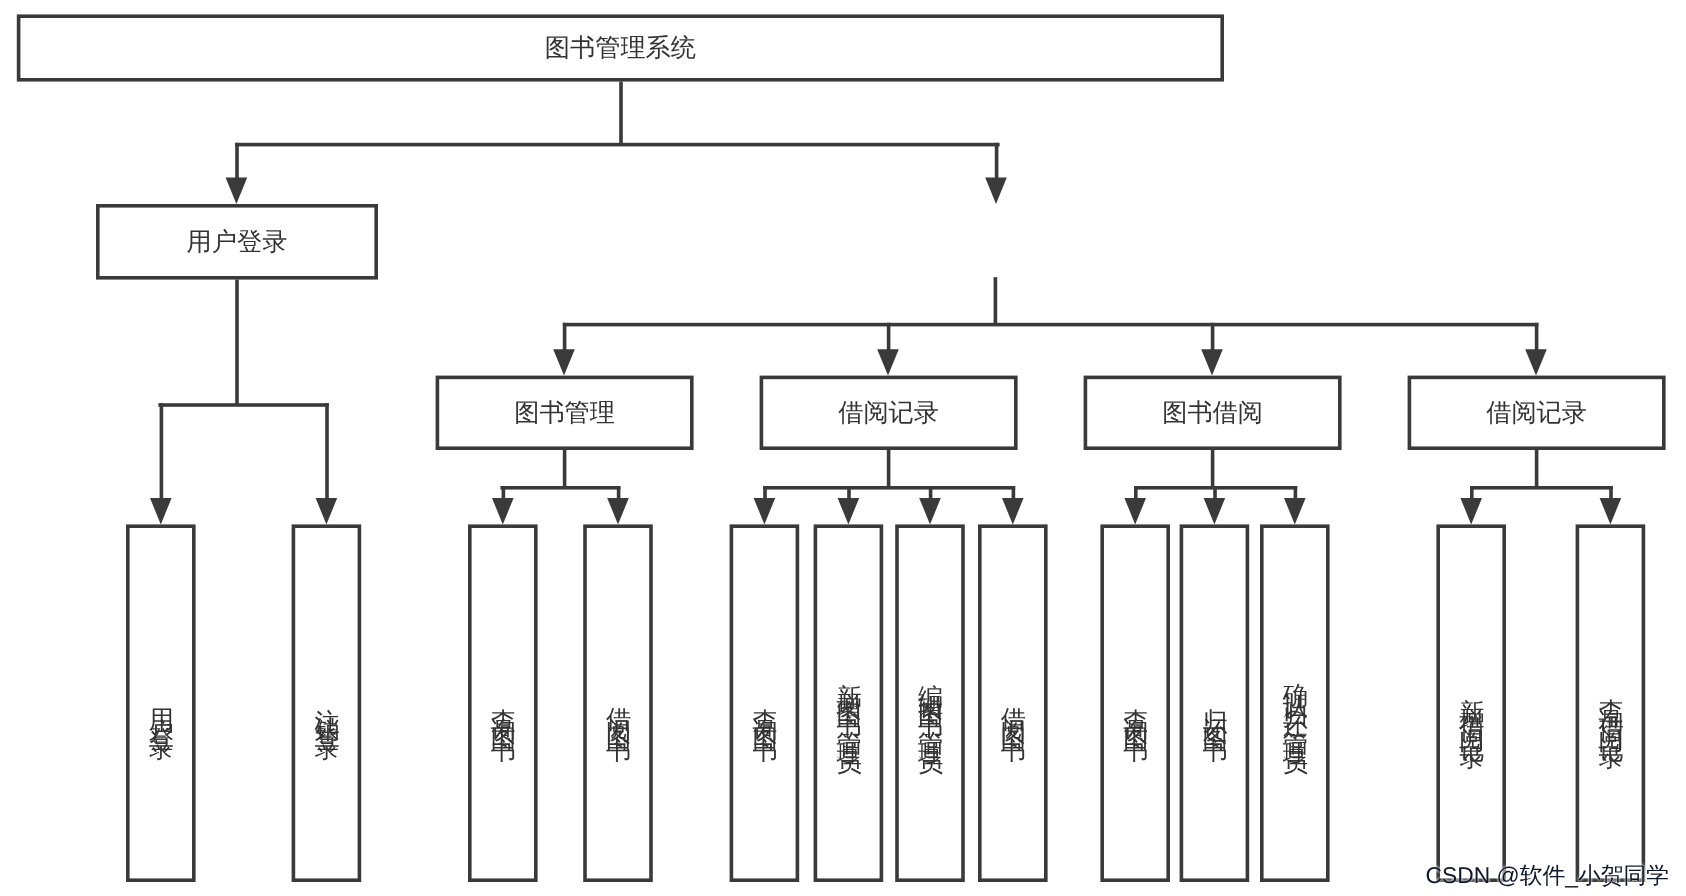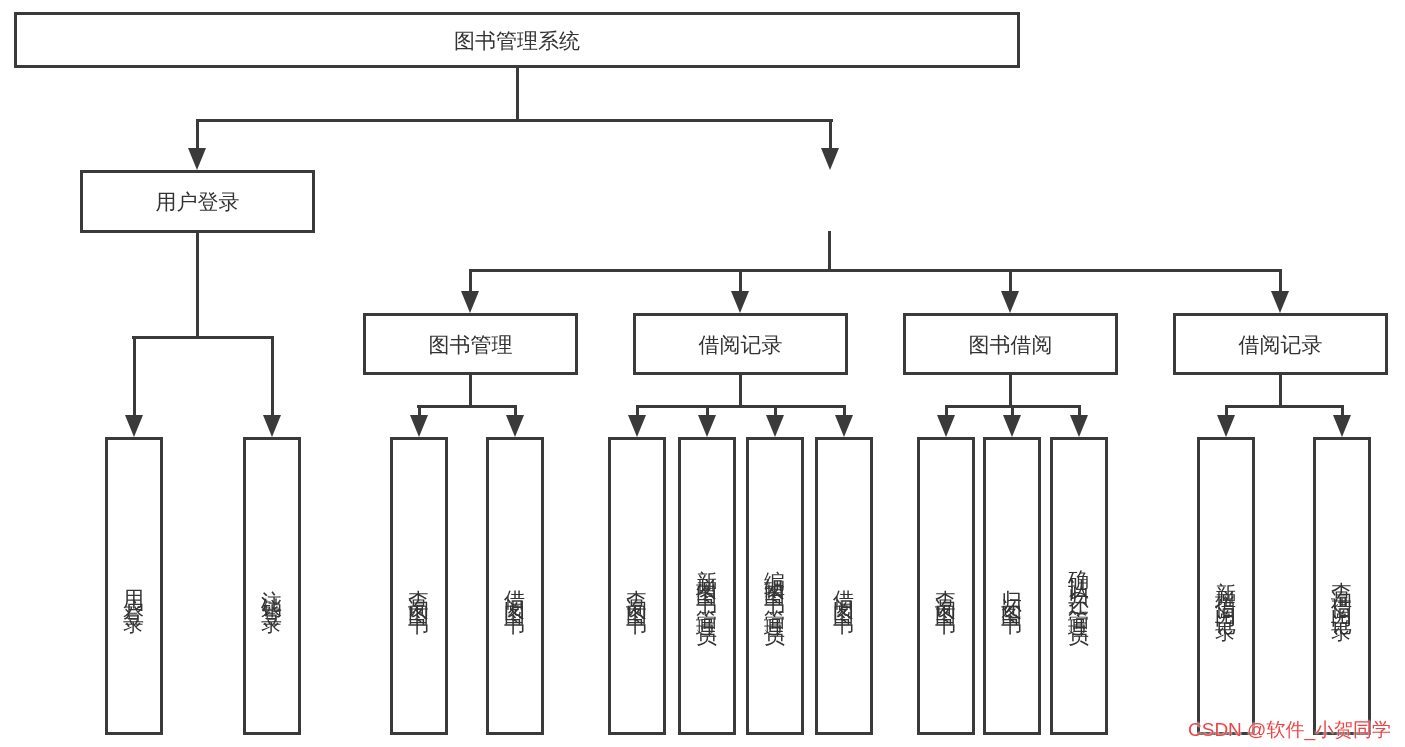--- a/index.html
+++ b/index.html
@@ -19,21 +19,21 @@
     letter-spacing:8px; font-size:21px; padding-top:6px;
   }
   .vline { position:absolute; width:3px; background:var(--line); z-index:1; }
   .hline { position:absolute; height:3px; background:var(--line); z-index:1; }
   .ahead {
     position:absolute; width:0; height:0; z-index:1;
     border-left:9px solid transparent; border-right:9px solid transparent;
     border-top:22px solid var(--line);
   }
   .watermark {
-    position:absolute; z-index:5; color:#ef4444; font-size:19px;
+    position:absolute; z-index:5; color:#0f172a; font-size:19px;
     text-shadow:0 0 3px #ffffff, 0 0 2px #ffffff; white-space:nowrap;
   }
 </style>
 </head>
 <body>
 
 <div class="canvas">
 
   <div class="node" style="left:14px;top:12px;width:1006px;height:56px">图书管理系统</div>
 

